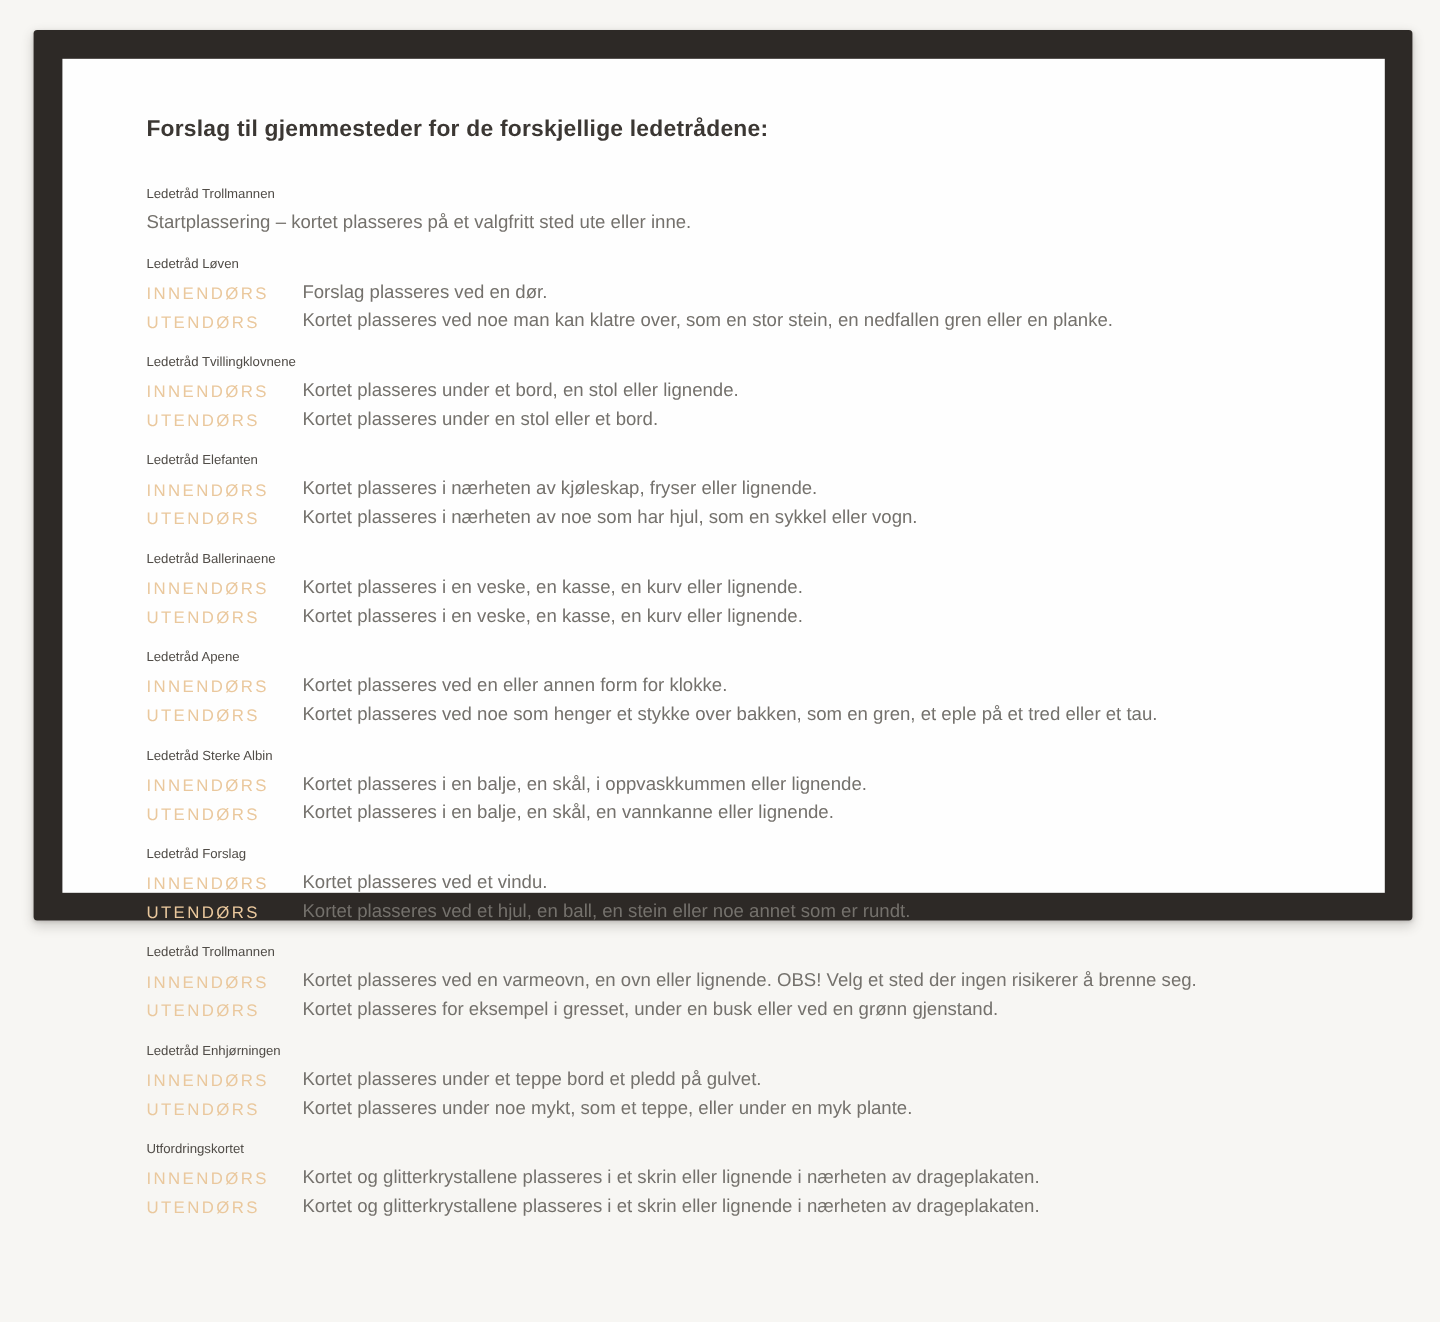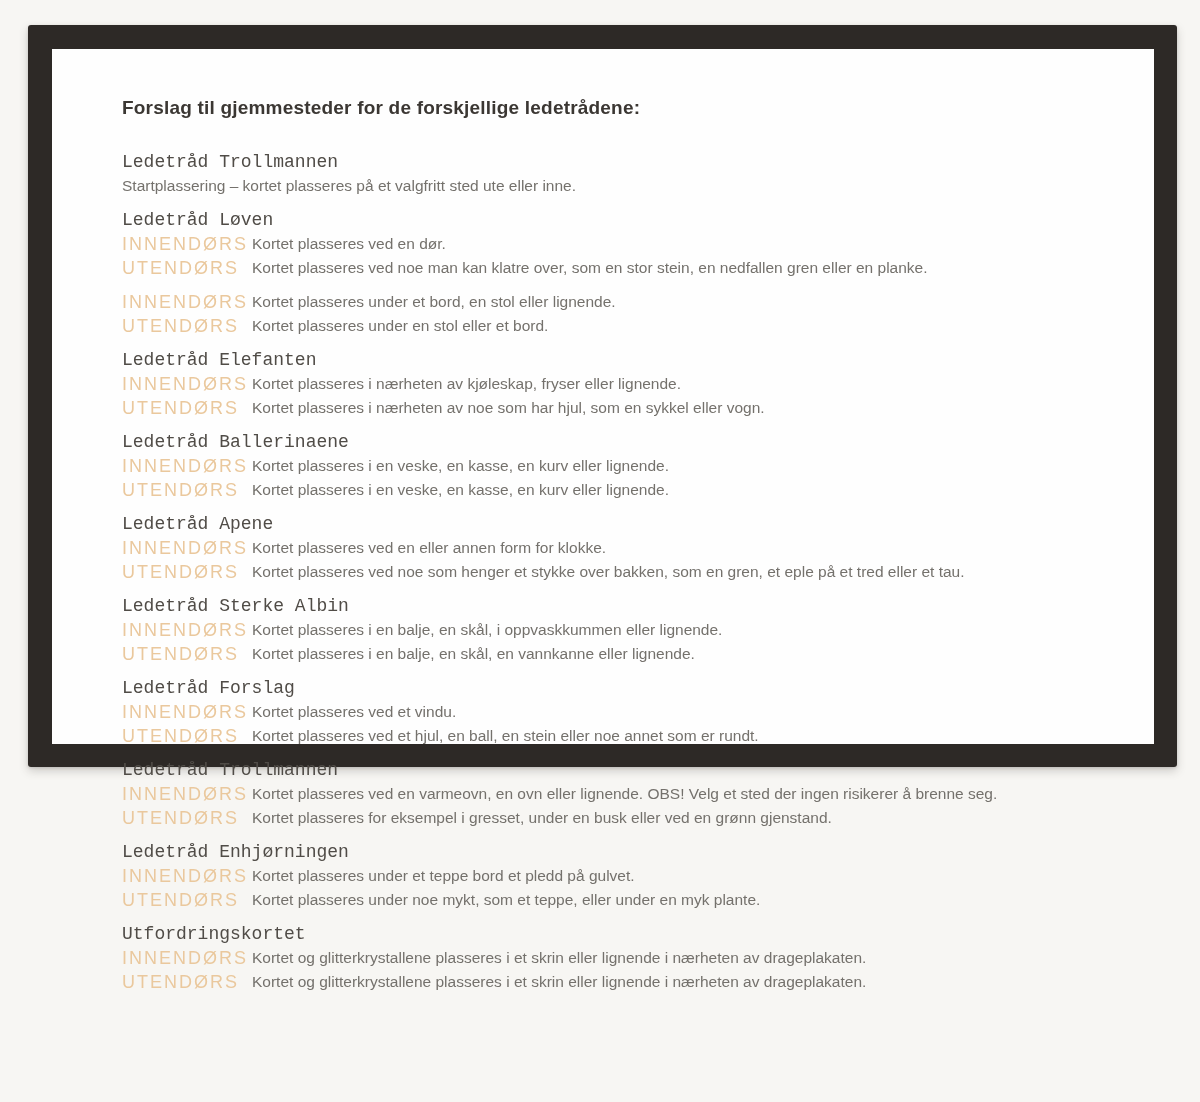--- a/index.html
+++ b/index.html
@@ -44,36 +44,35 @@
     font-size: 19px;
     font-weight: bold;
     line-height: 25px;
     letter-spacing: 0.2px;
     color: var(--title, #3b3733);
   }
   .sec {
     margin-bottom: 10px;
   }
   .sec-heading {
-    font-size: 18px;
+    font-size: 11px;
     line-height: 24px;
     color: var(--heading, #504c47);
-    font-family: Liberation Mono, monospace;
   }
   .row {
     display: flex;
     align-items: center;
     font-size: 15.5px;
     line-height: 24px;
     color: var(--body, #74716c);
   }
   .label {
     flex: 0 0 130px;
     width: 130px;
-    font-size: 18px;
+    font-size: 14px;
     letter-spacing: 2px;
     color: var(--label, #eac89d);
   }
   .text {
     flex: 1;
   }
 </style>
 </head>
 <body>
 
@@ -86,28 +85,29 @@
             <section class="sec">
               <div class="sec-heading">Ledetråd Trollmannen</div>
               <div class="row">
                 <span class="text">Startplassering – kortet plasseres på et valgfritt sted ute eller inne.</span>
               </div>
             </section>
             <section class="sec">
               <div class="sec-heading">Ledetråd Løven</div>
               <div class="row">
                 <span class="label">INNENDØRS</span>
-                <span class="text">Kortet plasseres ved en dør.</span>
+                <span class="text">Forslag plasseres ved en dør.</span>
               </div>
               <div class="row">
                 <span class="label">UTENDØRS</span>
                 <span class="text">Kortet plasseres ved noe man kan klatre over, som en stor stein, en nedfallen gren eller en planke.</span>
               </div>
             </section>
             <section class="sec">
+              <div class="sec-heading">Ledetråd Tvillingklovnene</div>
               <div class="row">
                 <span class="label">INNENDØRS</span>
                 <span class="text">Kortet plasseres under et bord, en stol eller lignende.</span>
               </div>
               <div class="row">
                 <span class="label">UTENDØRS</span>
                 <span class="text">Kortet plasseres under en stol eller et bord.</span>
               </div>
             </section>
             <section class="sec">

